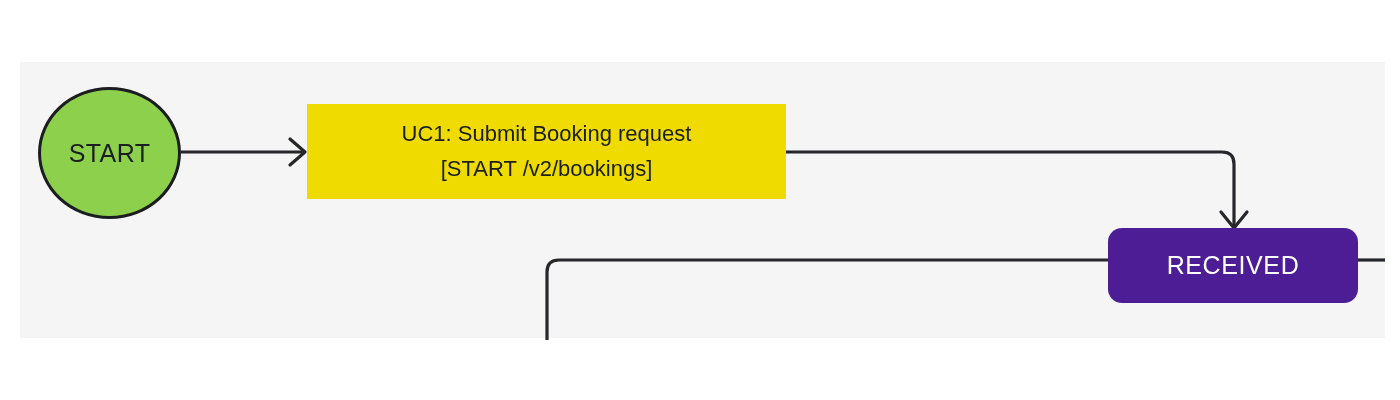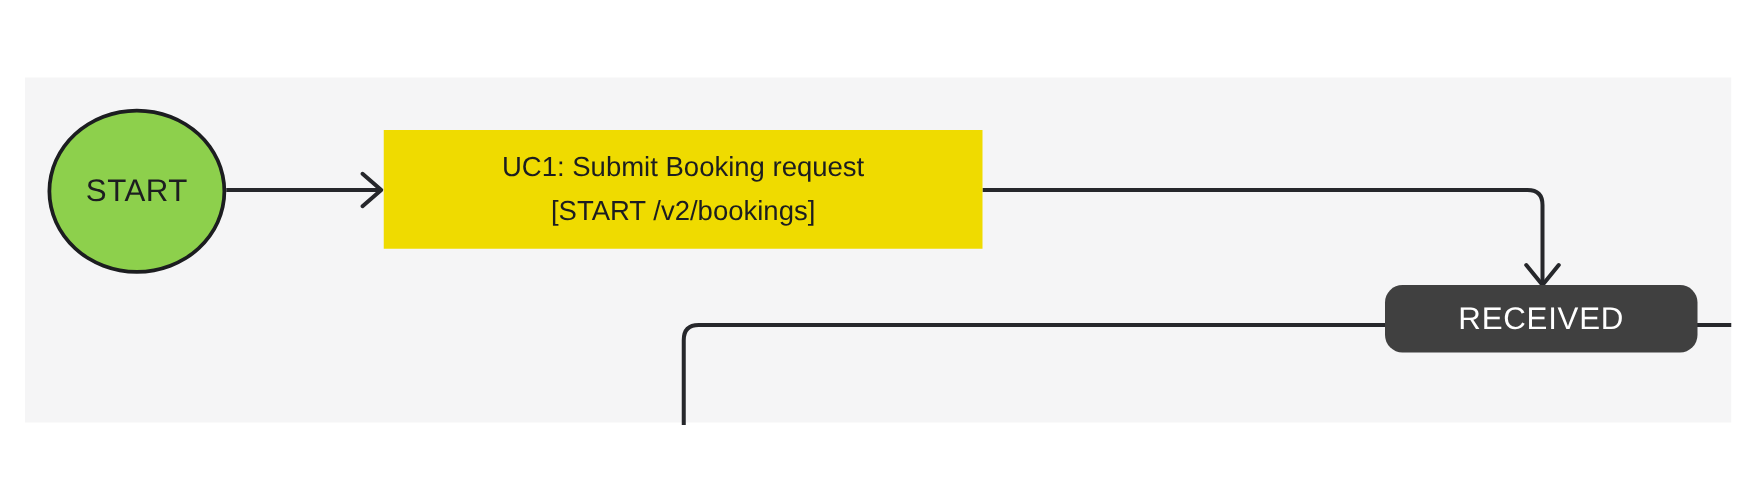--- a/index.html
+++ b/index.html
@@ -82,23 +82,23 @@
     line-height: 1.55;
     flex-direction: column;
     padding: 16px 10px;
   }
   .node-usecase .line1 { display: block; }
   .node-usecase .line2 { display: block; }
   .node-state {
     left: 1108px;
     top: 228px;
     width: 250px;
-    height: 54px;
+    height: 75px;
     border-radius: 14px;
-    background: #404040;
+    background: #4c1d95;
     color: #ffffff;
     font-size: 25px;
     letter-spacing: 0.6px;
   }
 </style>
 </head>
 <body>
 
 <div id="diagram-root">
 

